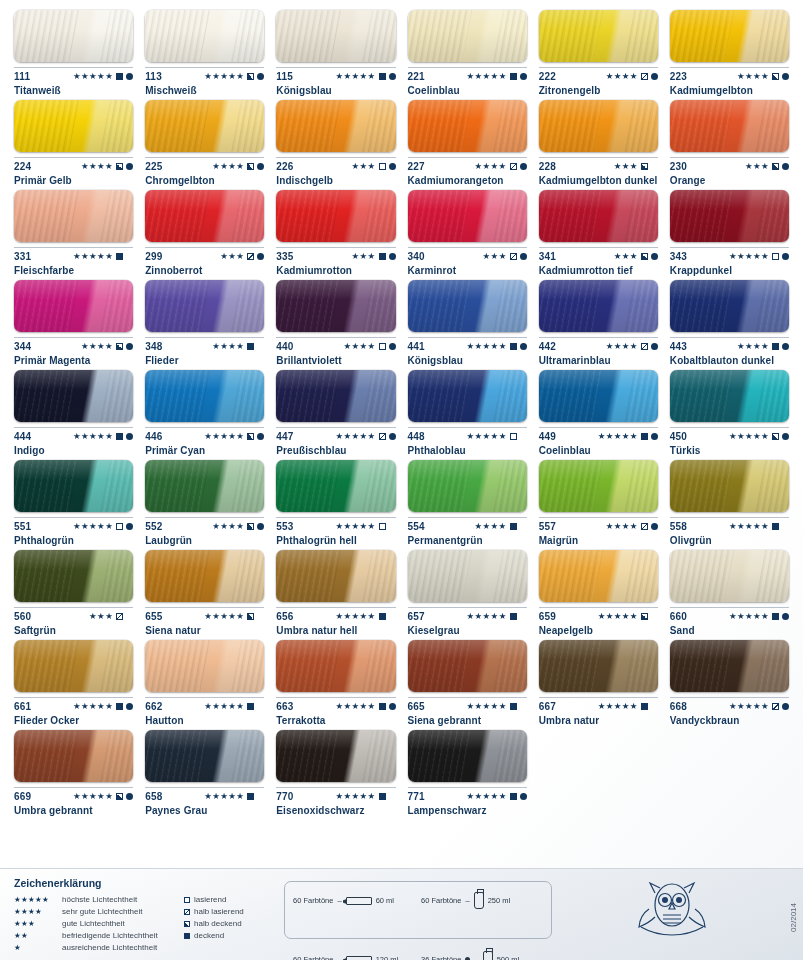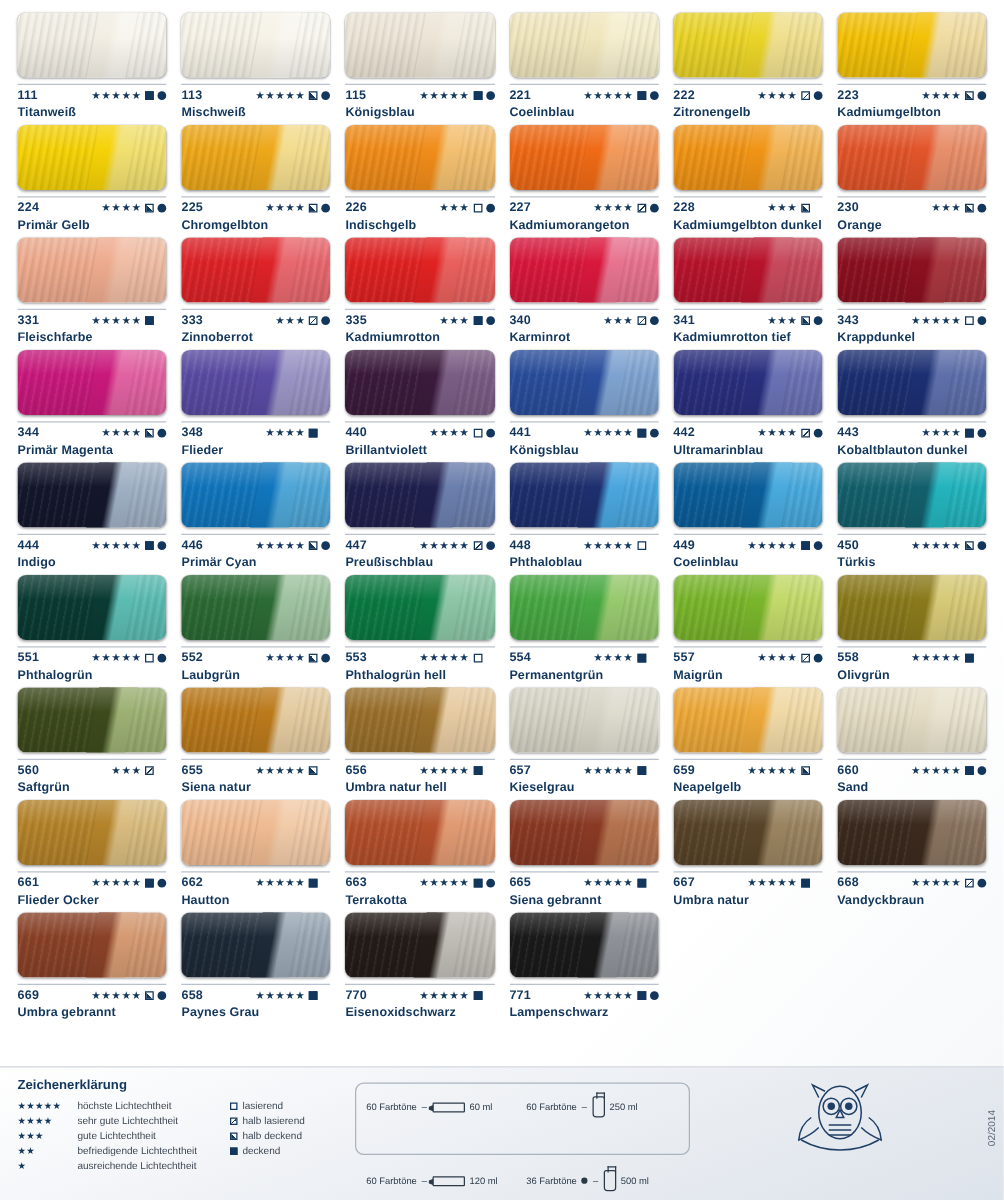--- a/index.html
+++ b/index.html
@@ -85,21 +85,21 @@
     width: 7px; height: 7px; border-radius: 50%;
     background: #12365c; display: inline-block; flex: none;
   }
   .dot.hidden { visibility: hidden; }
   .name {
     font-size: 10px; font-weight: bold; color: #12365c;
     margin-top: 4px; letter-spacing: .1px; white-space: nowrap;
   }
   
   #band {
-    position: absolute; left: 0; right: 0; bottom: 0; height: 107px;
+    position: absolute; left: 0; right: 0; bottom: 0; height: 92px;
     background: linear-gradient(160deg,#ffffff 0%,#eef1f5 45%,#dde3ea 100%);
     border-top: 1px solid #cfd6de;
   }
   #legend { position: absolute; left: 14px; top: 8px; width: 272px; }
   #legend h3 {
     font-size: 10.5px; color: #12365c; font-weight: bold; margin-bottom: 5px;
   }
   .legrow { display: flex; font-size: 8px; color: #3d4753; line-height: 12px; }
   .legleft { width: 170px; display: flex; }
   .legleft .ls { width: 48px; font-size: 7.5px; color: #12365c; letter-spacing: .3px; }
@@ -456,21 +456,21 @@
           <div class="mass" style="background: rgb(222, 35, 40);">
             <div class="tex"></div>
           </div>
           <div class="thin" style="background: rgb(232, 104, 110);">
             <div class="tex"></div>
           </div>
           <div class="diag" style="background: linear-gradient(90deg, rgb(222, 35, 40) 0%, rgb(222, 35, 40) 38%, rgb(232, 104, 110) 62%, rgb(232, 104, 110) 100%);"></div>
           <div class="gloss"></div>
         </div>
         <div class="meta">
-          <span class="num">333</span>
+          <span class="num">299</span>
           <span class="sym">
             <span class="stars">★★★</span>
             <span class="op halb-lasierend"></span>
             <span class="dot"></span>
           </span>
         </div>
         <div class="name">Zinnoberrot</div>
       </div>
       <div class="cell">
         <div class="chip">

